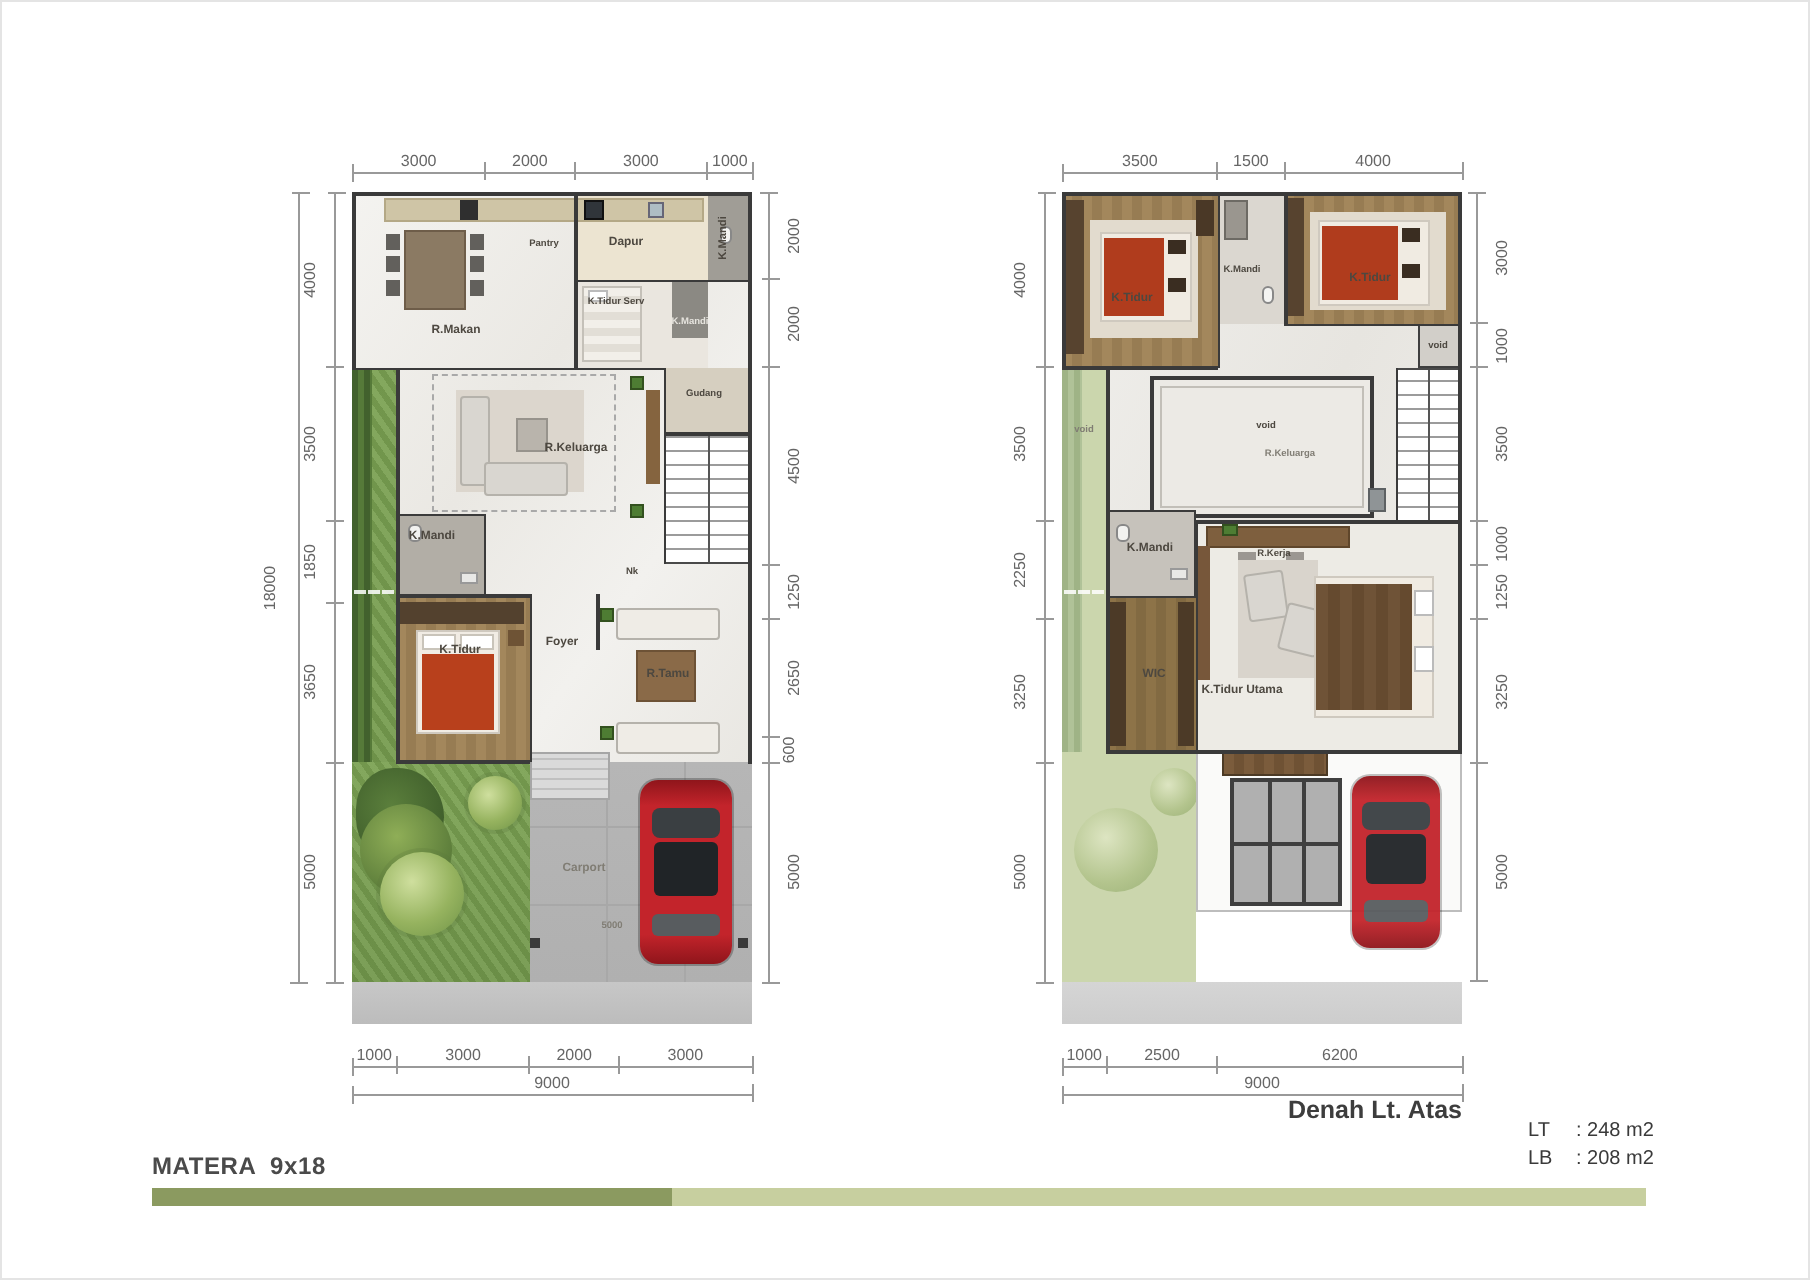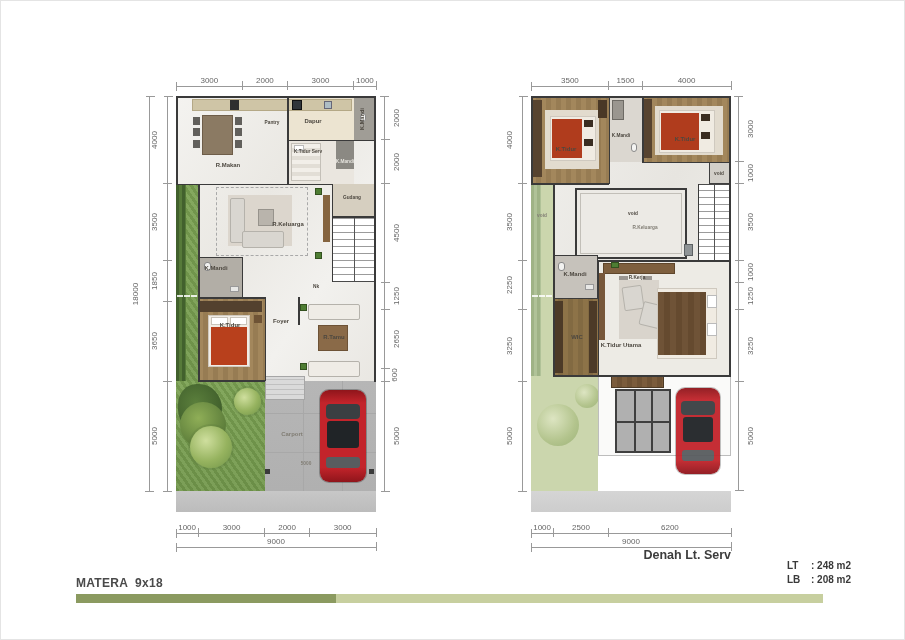--- a/index.html
+++ b/index.html
@@ -64,21 +64,21 @@
   .dim-v.lineleft::before{content:"";position:absolute;left:-4.5px;top:-.5px;width:9px;height:1px;background:#999;}
   .dim-v.lineleft .dim-seg::after{content:"";position:absolute;left:-4.5px;bottom:-.5px;width:9px;height:1px;background:#999;}
   .dim-v.lineright .dim-seg span{position:absolute;top:50%;right:3px;transform:translateY(-50%) rotate(-90deg);font-size:8px;color:#666;white-space:nowrap;}
   .dim-v.lineleft .dim-seg span{position:absolute;top:50%;left:3px;transform:translateY(-50%) rotate(-90deg);font-size:8px;color:#666;white-space:nowrap;}
 
   
   .caption{position:absolute;width:200px;text-align:right;font-weight:bold;font-size:12.5px;color:#3d3d3d;}
   .project-name{position:absolute;left:75px;top:575px;font-size:12px;font-weight:bold;color:#4a4a4a;white-space:pre;letter-spacing:.3px;}
   .accent-bar{position:absolute;left:75px;top:593px;width:747px;height:9px;background:#c7cf9f;}
   .accent-dark{position:absolute;left:0;top:0;width:260px;height:100%;background:#8b9a60;}
-  .area-table{position:absolute;left:786px;top:559px;font-size:10px;font-weight:bold;color:#3a3a3a;}
+  .area-table{position:absolute;left:763px;top:559px;font-size:10px;font-weight:normal;color:#3a3a3a;}
   .arow{display:flex;gap:10px;margin-bottom:3px;}
   .alabel{width:14px;}
 </style>
 </head>
 <body>
 
 <div class="canvas">
 
   <div class="plot plot1">
     <div class="marble" style="left:0;top:0;width:100%;height:72.2%"></div>
@@ -424,21 +424,21 @@
       </div>
     <div class="dim-seg" style="flex-grow: 5500;">
         <span>6200</span>
       </div>
   </div>
   <div class="dim-h" style="left:530px;top:534px;width:200px;height:13px">
     <div class="dim-seg" style="flex-grow: 9000;">
         <span>9000</span>
       </div>
   </div>
-  <div class="caption" style="left:530px;top:547px">Denah Lt. Serv</div>
+  <div class="caption" style="left:530px;top:547px">Denah Lt. Atas</div>
 
   <div class="project-name">MATERA  9x18</div>
   <div class="accent-bar">
     <div class="accent-dark"></div>
   </div>
   <div class="area-table">
     <div class="arow">
       <span class="alabel">LT</span>
       <span class="aval">: 248 m2</span>
     </div>

